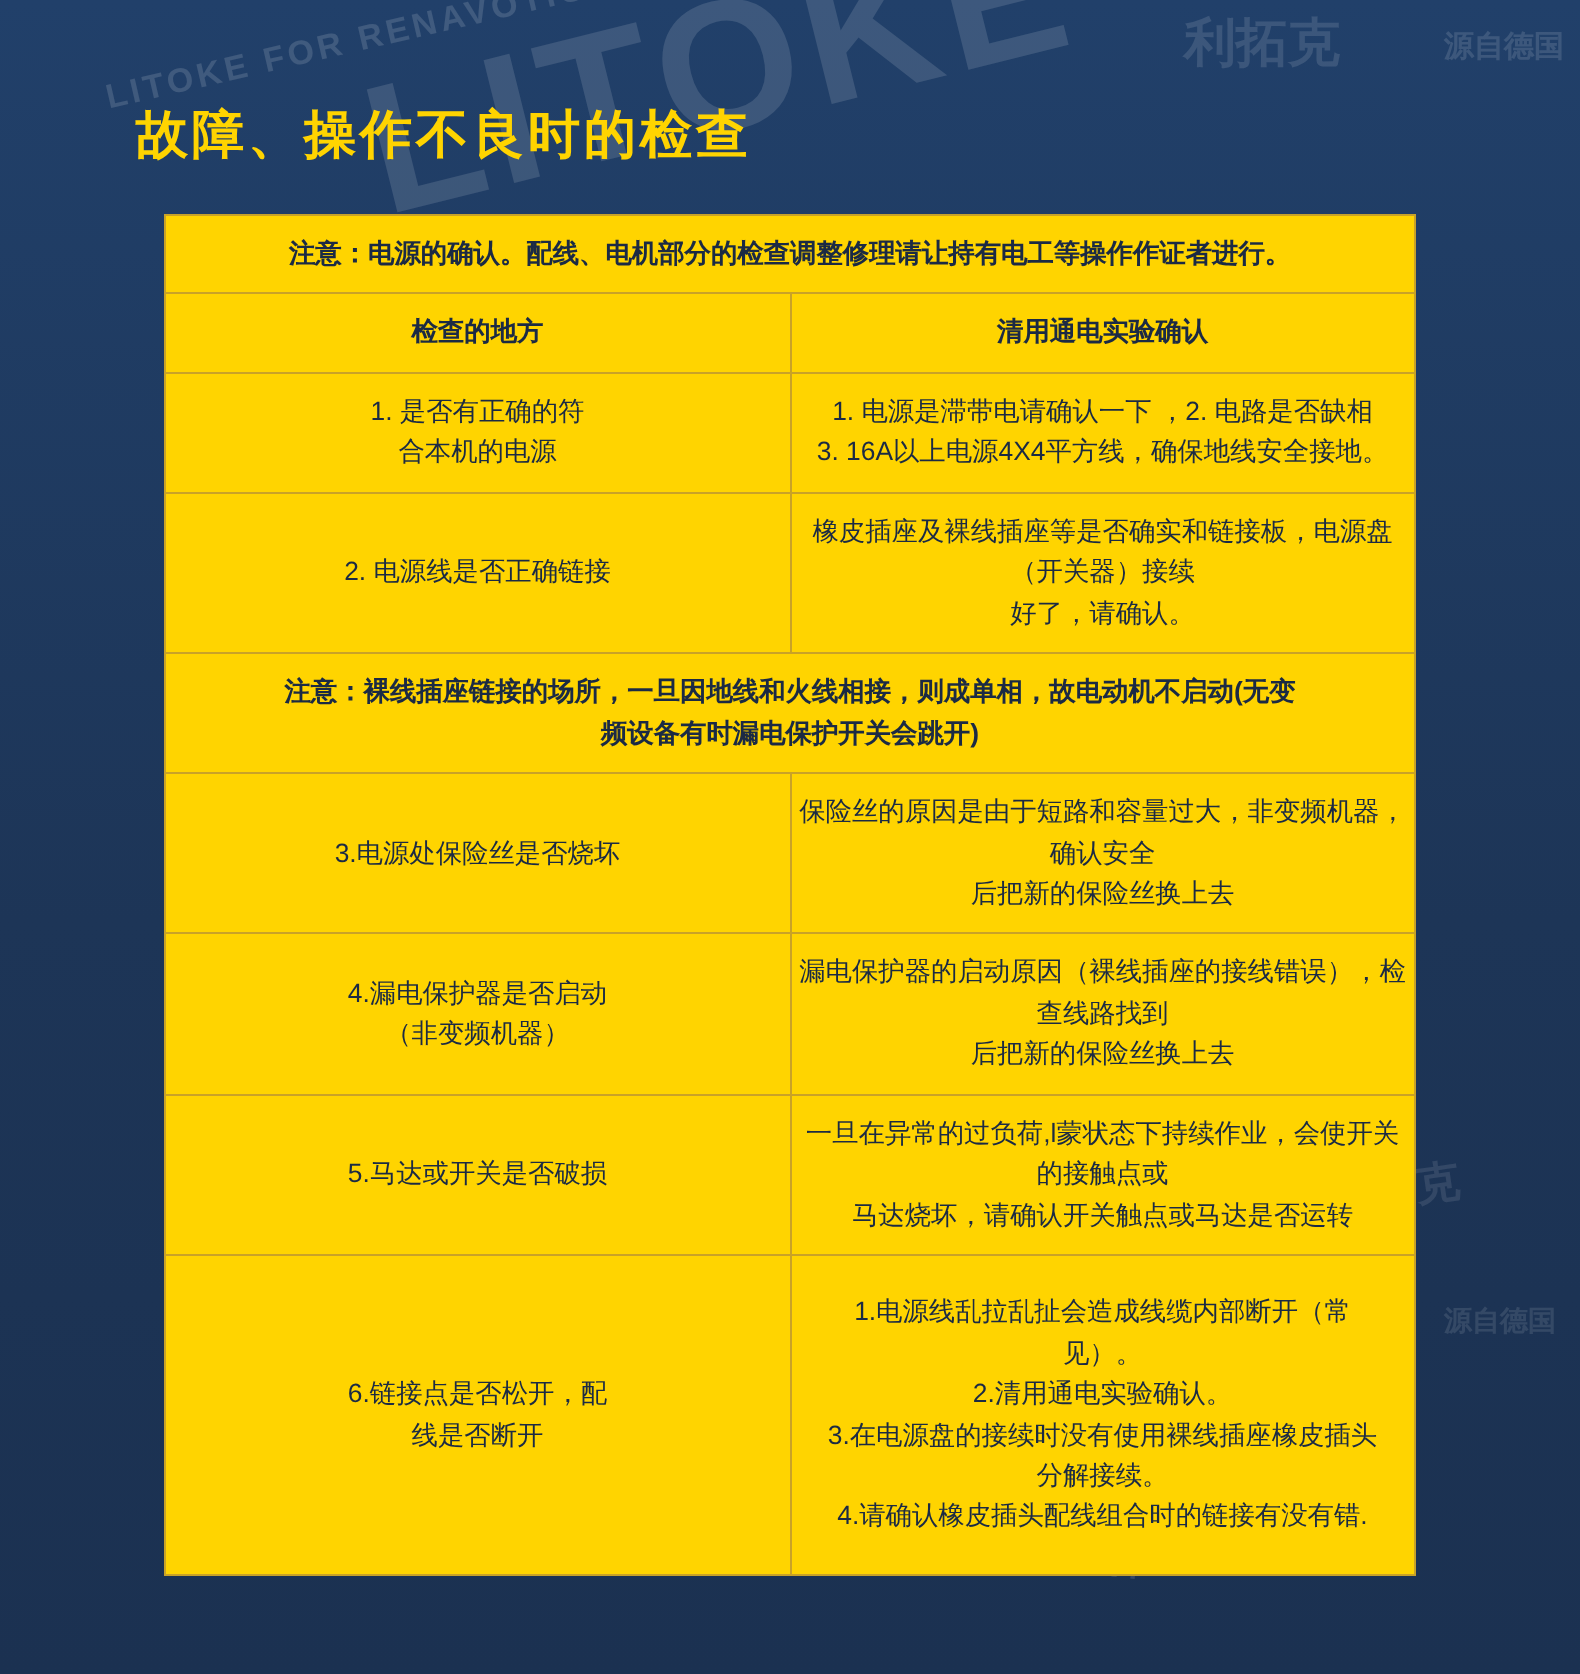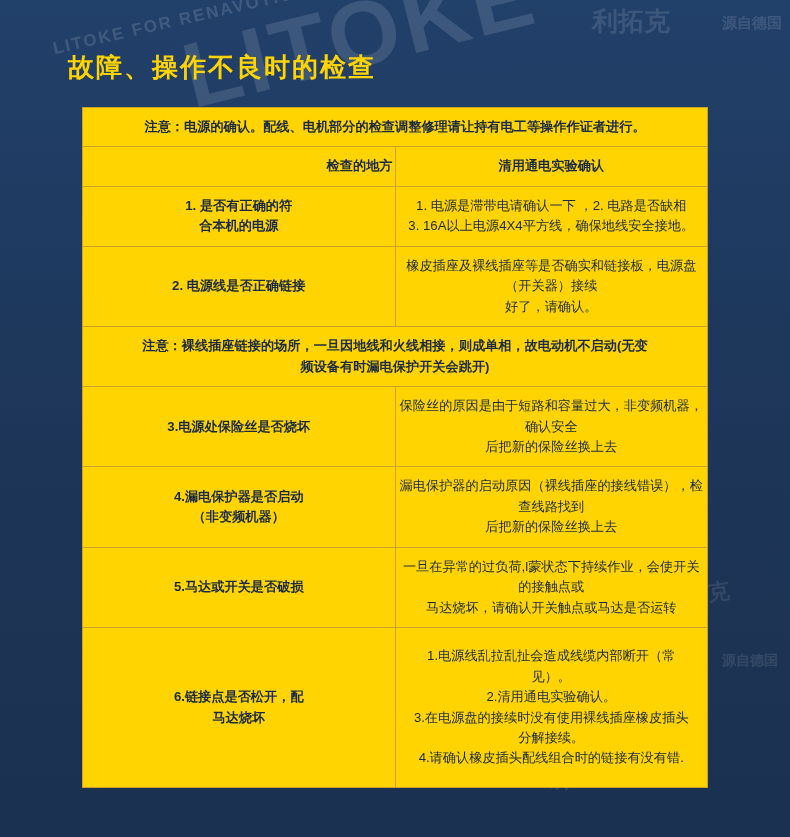--- a/index.html
+++ b/index.html
@@ -132,21 +132,21 @@
     line-height: 1.7;
   }
   td.hdr {
     background: #ffd400;
     font-weight: bold;
     color: #14223a;
     padding: 9px 6px;
   }
   td.left-cell {
     background: #ffd400;
-    font-weight: bold;
+    font-weight: normal;
     color: #14223a;
     width: 160px;
     padding: 12px 8px;
     line-height: 1.8;
   }
   td.right-cell {
     background: #ffd400;
     color: #14223a;
     padding: 12px 14px;
     line-height: 1.85;
@@ -173,21 +173,21 @@
 
   <div class="content">
     <div class="title">故障、操作不良时的检查</div>
 
     <table class="tbl">
       <tbody>
           <tr>
         <td class="note" colspan="2">注意：电源的确认。配线、电机部分的检查调整修理请让持有电工等操作作证者进行。</td>
       </tr>
       <tr>
-        <td class="hdr" style="width:160px;text-align:right;">检查的地方</td>
+        <td class="hdr" style="width:160px;">检查的地方</td>
         <td class="hdr">清用通电实验确认</td>
       </tr>
 
       <tr>
         <td class="left-cell">
           <span class="line">1. 是否有正确的符</span>
           <span class="line">合本机的电源</span>
         </td>
         <td class="right-cell">
           <span class="line">1. 电源是滞带电请确认一下 ，2. 电路是否缺相</span>
@@ -240,21 +240,21 @@
         </td>
         <td class="right-cell">
           <span class="line">一旦在异常的过负荷,l蒙状态下持续作业，会使开关的接触点或</span>
           <span class="line">马达烧坏，请确认开关触点或马达是否运转</span>
         </td>
       </tr>
 
       <tr>
         <td class="left-cell" style="padding:26px 8px;">
           <span class="line">6.链接点是否松开，配</span>
-          <span class="line">马达烧坏</span>
+          <span class="line">线是否断开</span>
         </td>
         <td class="right-cell" style="padding:18px 14px;">
           <span class="line">1.电源线乱拉乱扯会造成线缆内部断开（常见）。</span>
           <span class="line">2.清用通电实验确认。</span>
           <span class="line">3.在电源盘的接续时没有使用裸线插座橡皮插头分解接续。</span>
           <span class="line">4.请确认橡皮插头配线组合时的链接有没有错.</span>
         </td>
       </tr>
     </tbody>
       </table>

